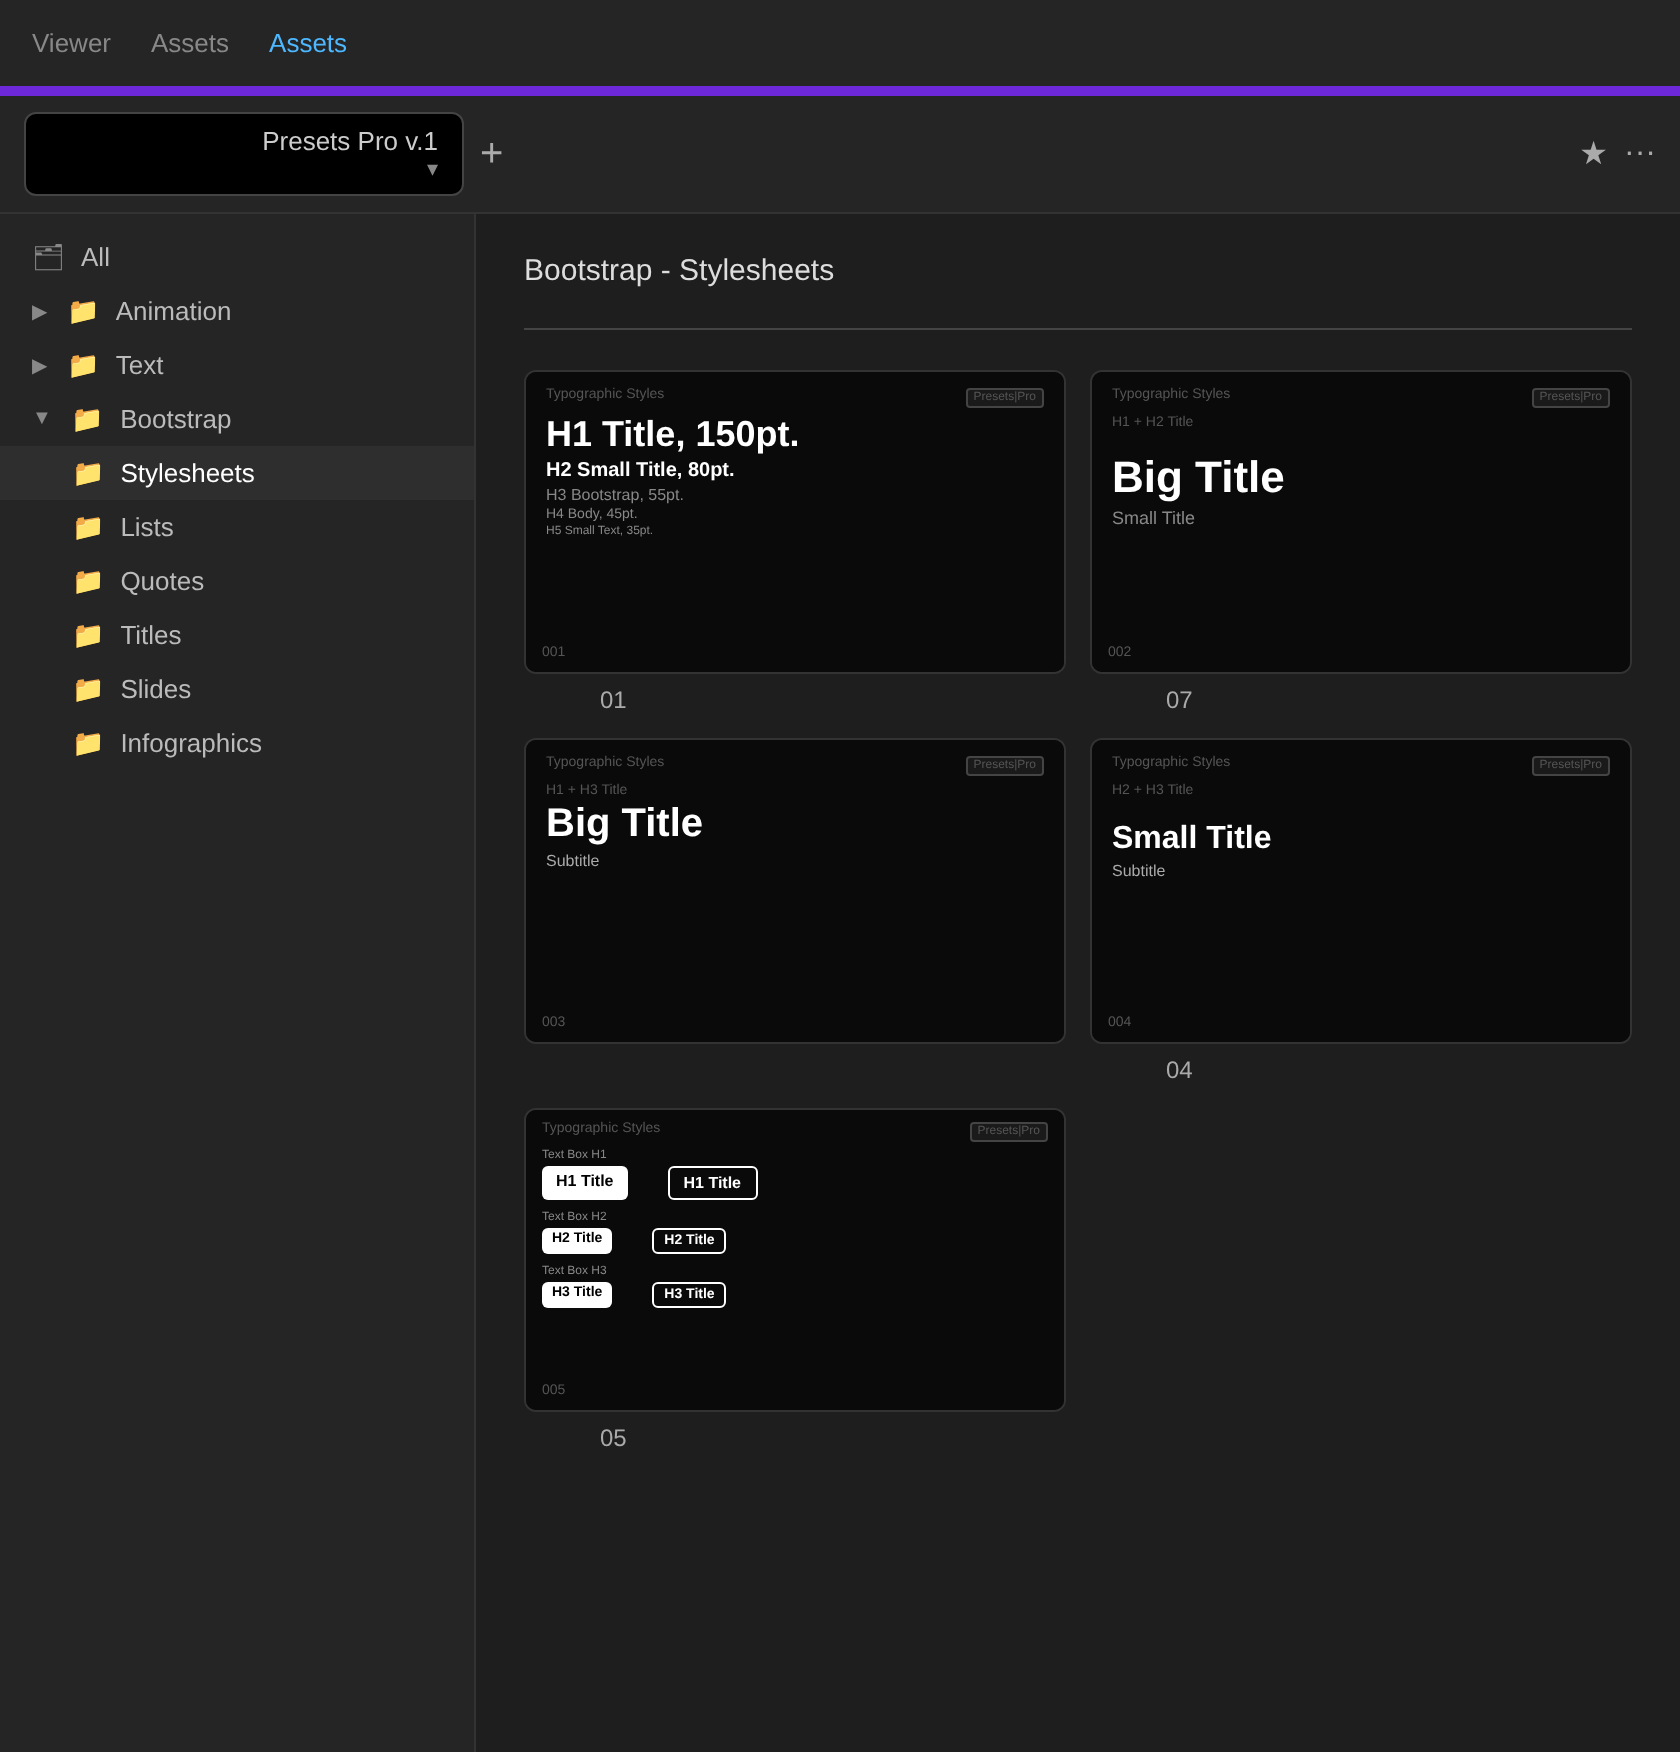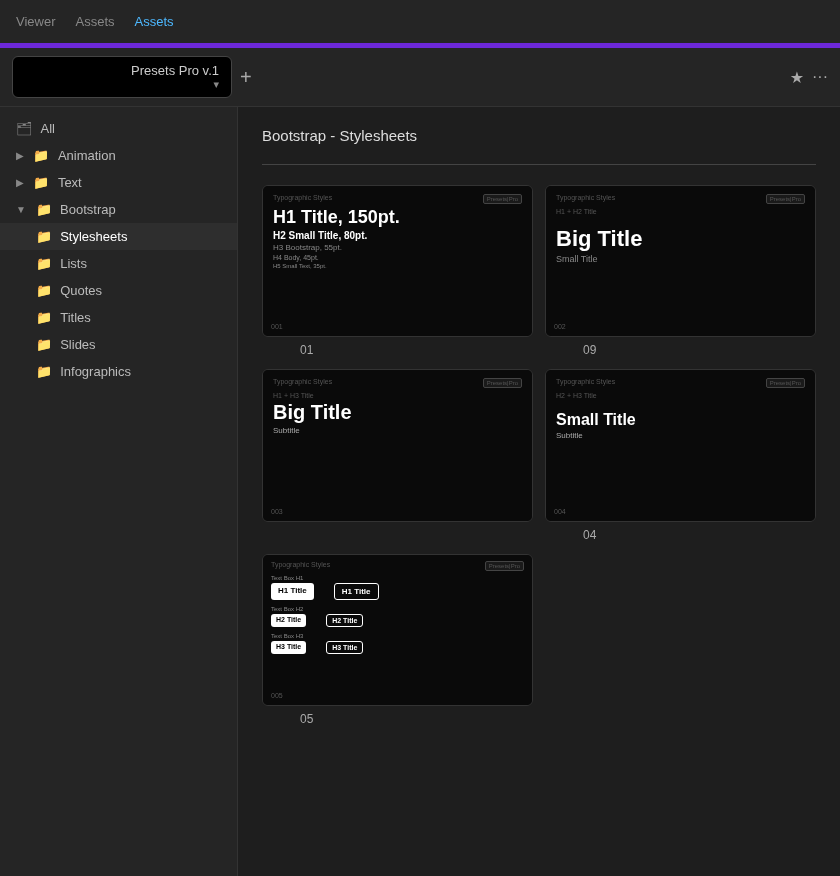--- a/index.html
+++ b/index.html
@@ -433,21 +433,21 @@
             <div class="thumb-header">
               <span class="thumb-tag">Typographic Styles</span>
               <span class="thumb-badge">Presets|Pro</span>
             </div>
             <div style="font-size:7px;color:#555;margin-bottom:1px;">H1 + H2 Title</div>
             <div class="thumb-big-title">Big Title</div>
             <div class="thumb-small-title">Small Title</div>
             <span class="thumb-num">002</span>
           </div>
         </div>
-        <div class="grid-item-label">09</div>
+        <div class="grid-item-label">07</div>
       </div>
 
       <div class="grid-item">
         <div class="grid-item-thumbnail">
           <div class="thumb">
             <div class="thumb-header">
               <span class="thumb-tag">Typographic Styles</span>
               <span class="thumb-badge">Presets|Pro</span>
             </div>
             <div style="font-size:7px;color:#555;margin-bottom:2px;">H1 + H3 Title</div>

